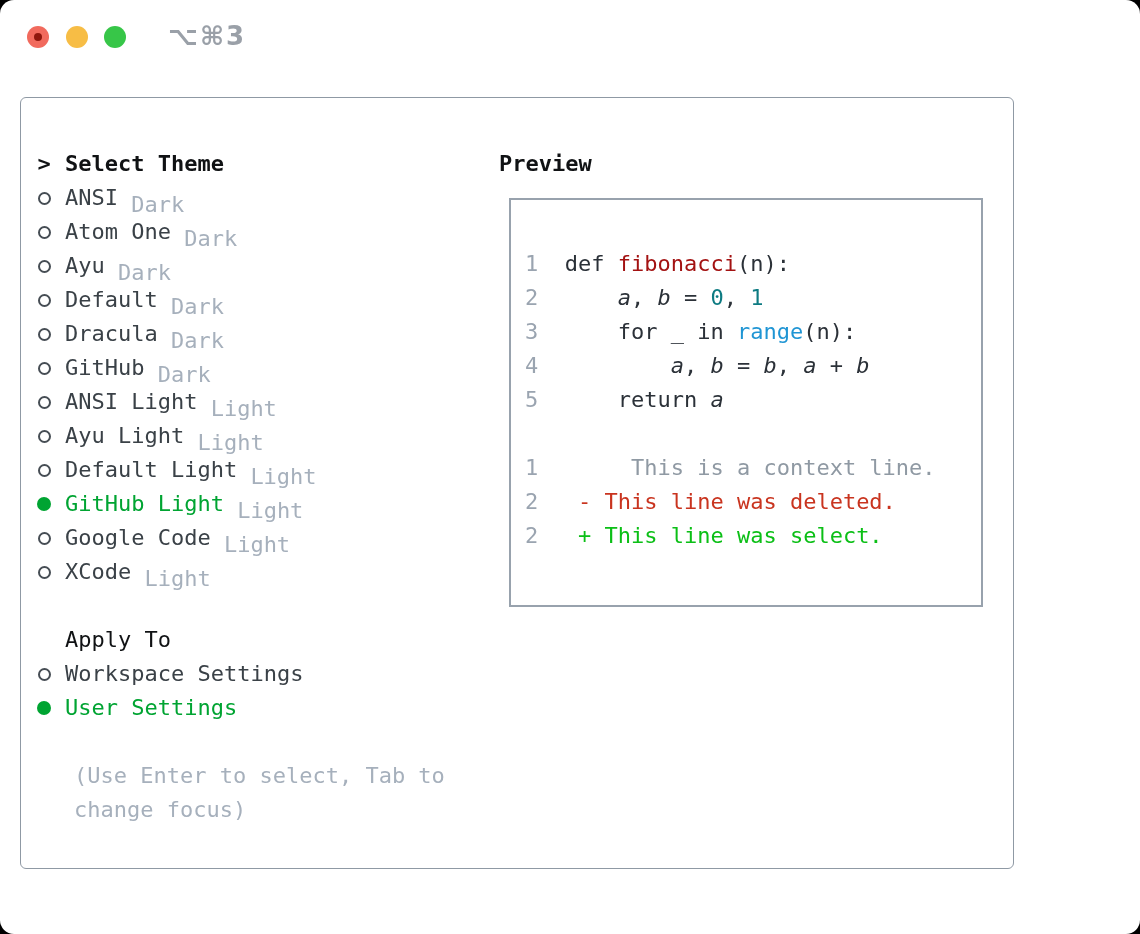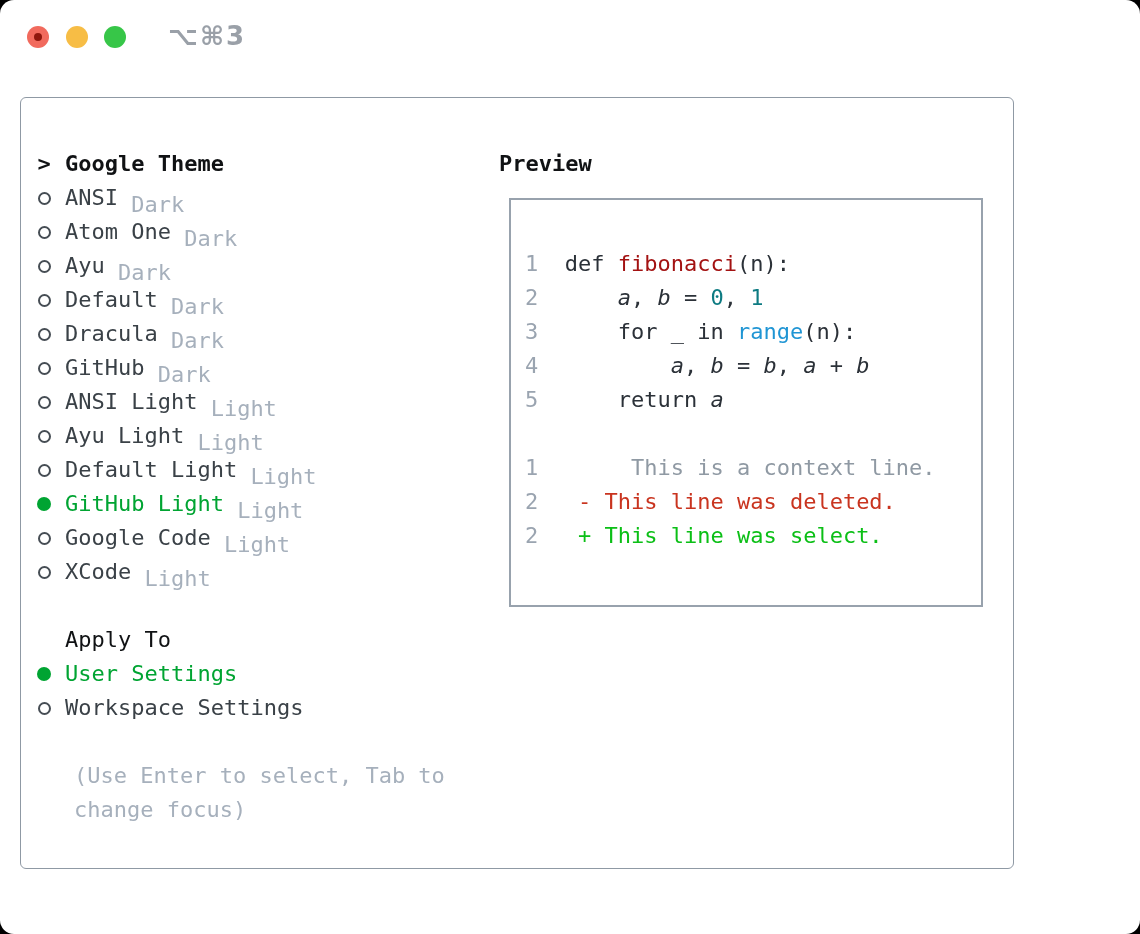--- a/index.html
+++ b/index.html
@@ -72,21 +72,21 @@
     <span class="tl tl-yellow"></span>
     <span class="tl tl-green"></span>
     <span class="win-title">⌥⌘3</span>
   </div>
 
   <div class="panel">
 
     <div class="left-col">
       <div class="row">
         <span class="marker"><span class="prefix-char">&gt;</span></span>
-        <span class="header-text">Google Theme</span>
+        <span class="header-text">Select Theme</span>
       </div>
 
       <div id="theme-list">
           <div class="row theme-option"><span class="marker"><span class="circle"></span></span><span class="opt-name">ANSI</span><span class="opt-variant">Dark</span></div>
           <div class="row theme-option"><span class="marker"><span class="circle"></span></span><span class="opt-name">Atom One</span><span class="opt-variant">Dark</span></div>
           <div class="row theme-option"><span class="marker"><span class="circle"></span></span><span class="opt-name">Ayu</span><span class="opt-variant">Dark</span></div>
           <div class="row theme-option"><span class="marker"><span class="circle"></span></span><span class="opt-name">Default</span><span class="opt-variant">Dark</span></div>
           <div class="row theme-option"><span class="marker"><span class="circle"></span></span><span class="opt-name">Dracula</span><span class="opt-variant">Dark</span></div>
           <div class="row theme-option"><span class="marker"><span class="circle"></span></span><span class="opt-name">GitHub</span><span class="opt-variant">Dark</span></div>
           <div class="row theme-option"><span class="marker"><span class="circle"></span></span><span class="opt-name">ANSI Light</span><span class="opt-variant">Light</span></div>
@@ -98,22 +98,22 @@
         </div>
 
       <div class="spacer"></div>
 
       <div class="row">
         <span class="marker"></span>
         <span class="apply-text">Apply To</span>
       </div>
 
       <div id="apply-list">
+          <div class="row apply-option"><span class="marker"><span class="circle"></span></span><span class="opt-name">Workspace Settings</span></div>
           <div class="row apply-option"><span class="marker"><span class="circle sel"></span></span><span class="opt-name sel">User Settings</span></div>
-          <div class="row apply-option"><span class="marker"><span class="circle"></span></span><span class="opt-name">Workspace Settings</span></div>
         </div>
 
       <div class="spacer"></div>
 
       <div class="help">(Use Enter to select, Tab to change focus)</div>
     </div>
 
     <div class="preview-title">Preview</div>
 
     <div class="preview-box" id="preview-box">

